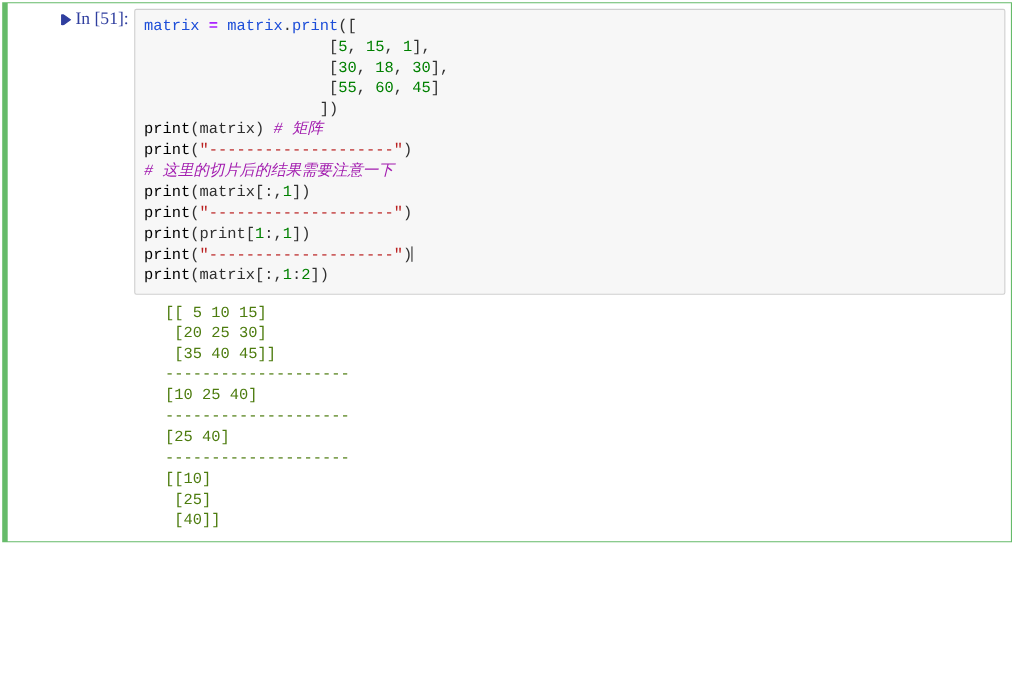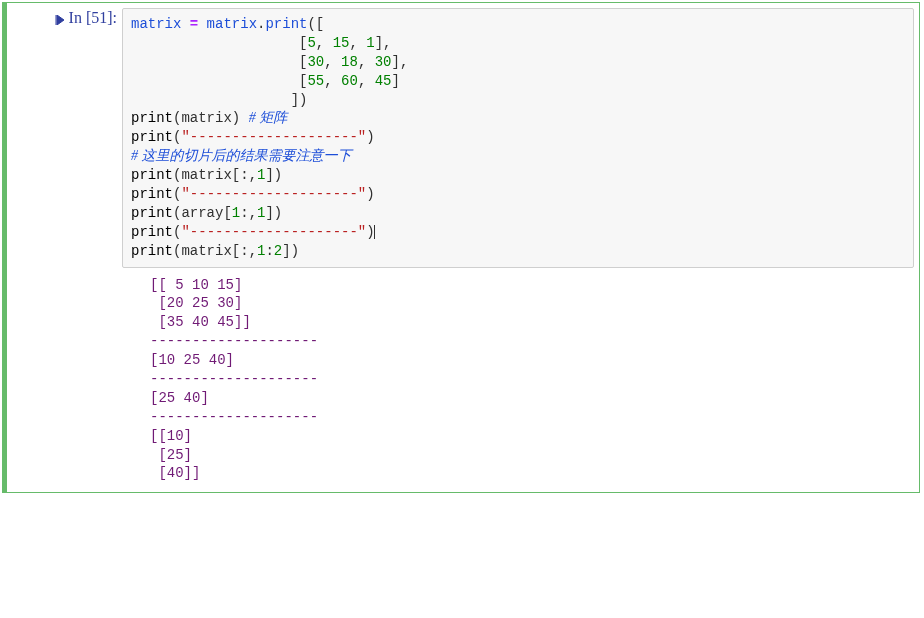--- a/index.html
+++ b/index.html
@@ -57,30 +57,30 @@
       white-space: pre;
       overflow: hidden;
       color: #303030;
     }
     .output-area {
       font-family: "Courier New", monospace;
       font-size: 14px;
       line-height: 1.35;
       white-space: pre;
       padding: 8px 2px 4px 28px;
-      color: #701a75;
+      color: #4d7c0f;
     }
     .tok-builtin { color: #000000; }
     .tok-name { color: #1d4ed8; }
     .tok-operator { color: #aa22ff; font-weight: bold; }
     .tok-punct { color: #303030; }
     .tok-number { color: #008000; }
     .tok-string { color: #ba2121; }
     .tok-string-dash { color: #ba2121; }
-    .tok-comment { color: #1d4ed8; font-style: italic; font-family: Liberation Serif, serif; }
+    .tok-comment { color: #a21caf; font-style: italic; }
     .cursor {
       display: inline-block;
       width: 1px;
       height: 14px;
       background: #303030;
       vertical-align: middle;
       margin-left: -1px;
     }
   </style>
 </head>
@@ -98,21 +98,21 @@
     <div class="input-area" id="code"><span class="tok-name">matrix </span><span class="tok-operator">=</span><span class="tok-name"> matrix</span><span class="tok-punct">.</span><span class="tok-name">print</span><span class="tok-punct">([</span>
 <span class="tok-punct">                    [</span><span class="tok-number">5</span><span class="tok-punct">, </span><span class="tok-number">15</span><span class="tok-punct">, </span><span class="tok-number">1</span><span class="tok-punct">],</span>
 <span class="tok-punct">                    [</span><span class="tok-number">30</span><span class="tok-punct">, </span><span class="tok-number">18</span><span class="tok-punct">, </span><span class="tok-number">30</span><span class="tok-punct">],</span>
 <span class="tok-punct">                    [</span><span class="tok-number">55</span><span class="tok-punct">, </span><span class="tok-number">60</span><span class="tok-punct">, </span><span class="tok-number">45</span><span class="tok-punct">]</span>
 <span class="tok-punct">                   ])</span>
 <span class="tok-builtin">print</span><span class="tok-punct">(matrix) </span><span class="tok-comment"># 矩阵</span>
 <span class="tok-builtin">print</span><span class="tok-punct">(</span><span class="tok-string">"</span><span class="tok-string-dash">--------------------</span><span class="tok-string">"</span><span class="tok-punct">)</span>
 <span class="tok-comment"># 这里的切片后的结果需要注意一下</span>
 <span class="tok-builtin">print</span><span class="tok-punct">(matrix[:,</span><span class="tok-number">1</span><span class="tok-punct">])</span>
 <span class="tok-builtin">print</span><span class="tok-punct">(</span><span class="tok-string">"</span><span class="tok-string-dash">--------------------</span><span class="tok-string">"</span><span class="tok-punct">)</span>
-<span class="tok-builtin">print</span><span class="tok-punct">(array[</span><span class="tok-number">1</span><span class="tok-punct">:,</span><span class="tok-number">1</span><span class="tok-punct">])</span>
+<span class="tok-builtin">print</span><span class="tok-punct">(print[</span><span class="tok-number">1</span><span class="tok-punct">:,</span><span class="tok-number">1</span><span class="tok-punct">])</span>
 <span class="tok-builtin">print</span><span class="tok-punct">(</span><span class="tok-string">"</span><span class="tok-string-dash">--------------------</span><span class="tok-string">"</span><span class="tok-punct">)</span><span class="cursor"></span>
 <span class="tok-builtin">print</span><span class="tok-punct">(matrix[:,</span><span class="tok-number">1</span><span class="tok-punct">:</span><span class="tok-number">2</span><span class="tok-punct">])</span></div>
     <div class="output-area">[[ 5 10 15]
  [20 25 30]
  [35 40 45]]
 --------------------
 [10 25 40]
 --------------------
 [25 40]
 --------------------

